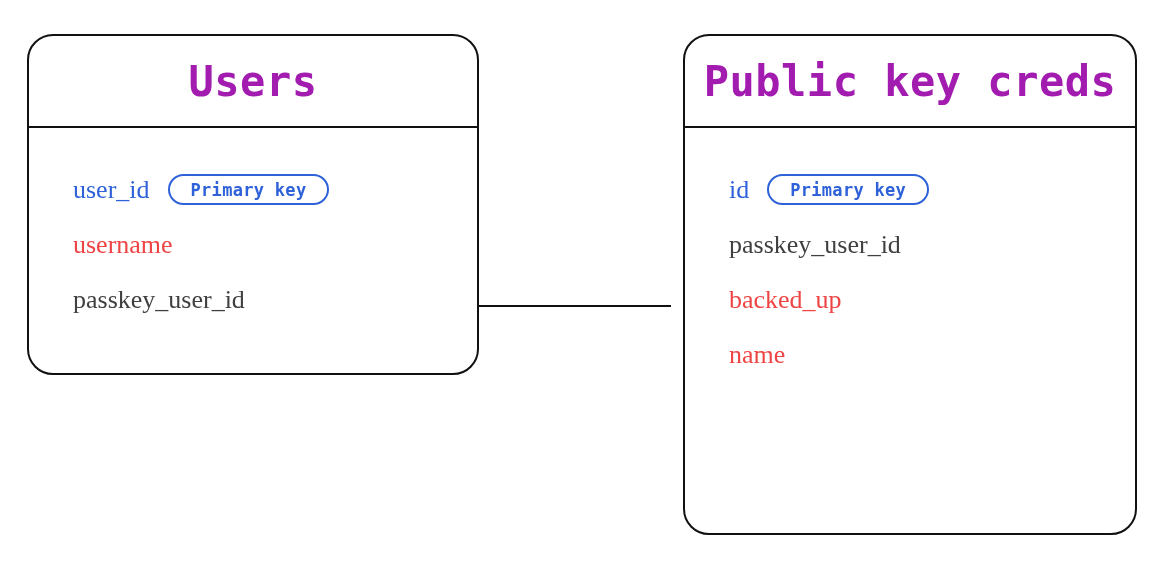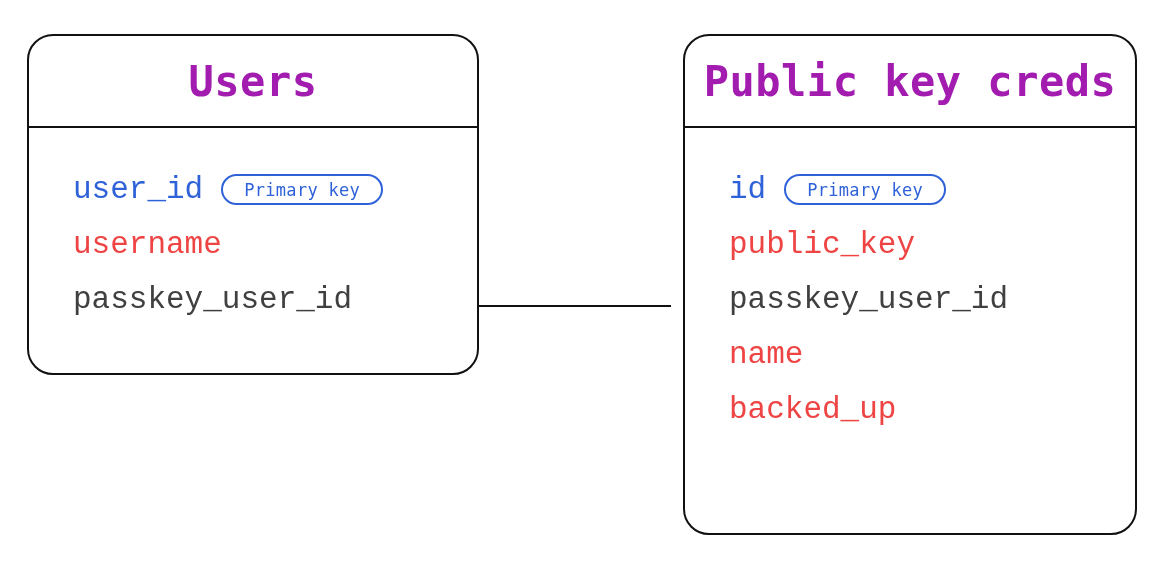--- a/index.html
+++ b/index.html
@@ -44,43 +44,43 @@
   .entity-fields {
     box-sizing: border-box;
     padding: 34px 0 30px 44px;
   }
   .field-row {
     display: flex;
     align-items: center;
     height: 55px;
   }
   .field-name {
-    font-family: Liberation Mono, monospace;
-    font-size: 31px;
+    font-family: Liberation Serif, serif;
+    font-size: 26px;
     line-height: 1;
     color: #111111;
     white-space: nowrap;
   }
   .field-name.pk    { color: #2f62d8; }
   .field-name.fk    { color: #404040; }
   .field-name.plain { color: #ef4444; }
 
   
   .pk-badge {
     margin-left: 18px;
     box-sizing: border-box;
     display: inline-flex;
     align-items: center;
     justify-content: center;
     height: 31px;
     padding: 0 21px;
     border: 2px solid #2f62d8;
     border-radius: 999px;
     font-family: "DejaVu Sans Mono", "Liberation Mono", monospace;
-    font-weight: 400;
+    font-weight: 700;
     font-size: 17px;
     letter-spacing: 0.3px;
     color: #2f62d8;
     white-space: nowrap;
   }
 
   
   .connector {
     position: absolute;
     background: #111111;
@@ -120,33 +120,30 @@
     <div class="entity-header">
       <div class="entity-title">Public key creds</div>
     </div>
     <div class="entity-fields">
 
       <div class="field-row">
         <span class="field-name pk">id</span>
         <span class="pk-badge">Primary key</span>
       </div>
 
-      <div class="field-row">
-        <span class="field-name plain">public_key</span>
-      </div>
 
       <div class="field-row">
         <span class="field-name fk">passkey_user_id</span>
       </div>
 
       <div class="field-row">
-        <span class="field-name plain">name</span>
+        <span class="field-name plain">backed_up</span>
       </div>
 
       <div class="field-row">
-        <span class="field-name plain">backed_up</span>
+        <span class="field-name plain">name</span>
       </div>
 
 
     </div>
   </div>
 
 </div>
 
 </body></html>

